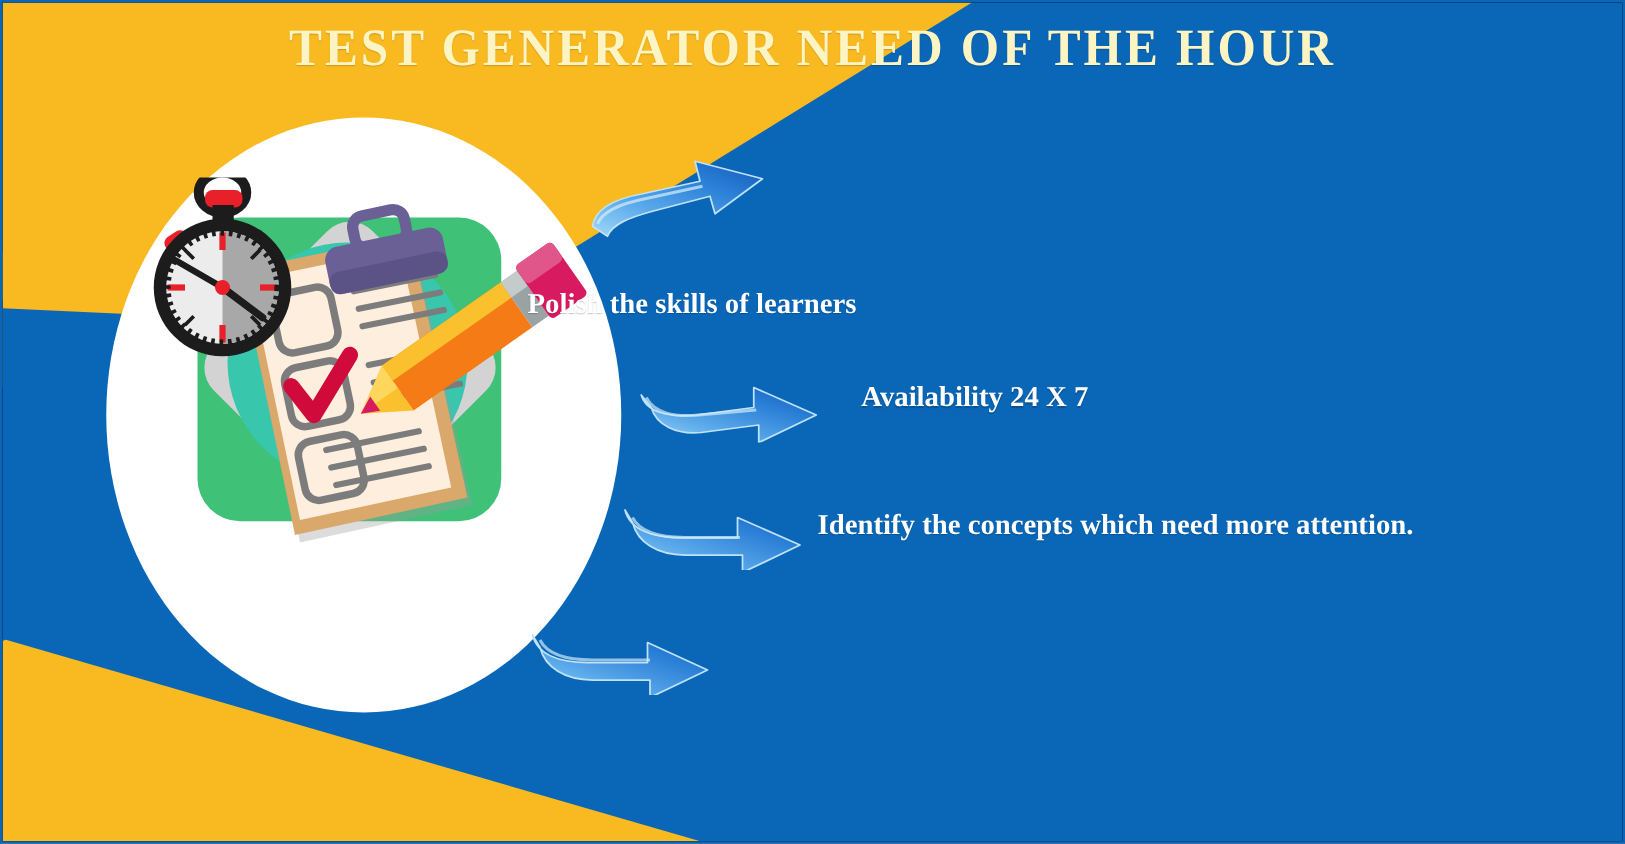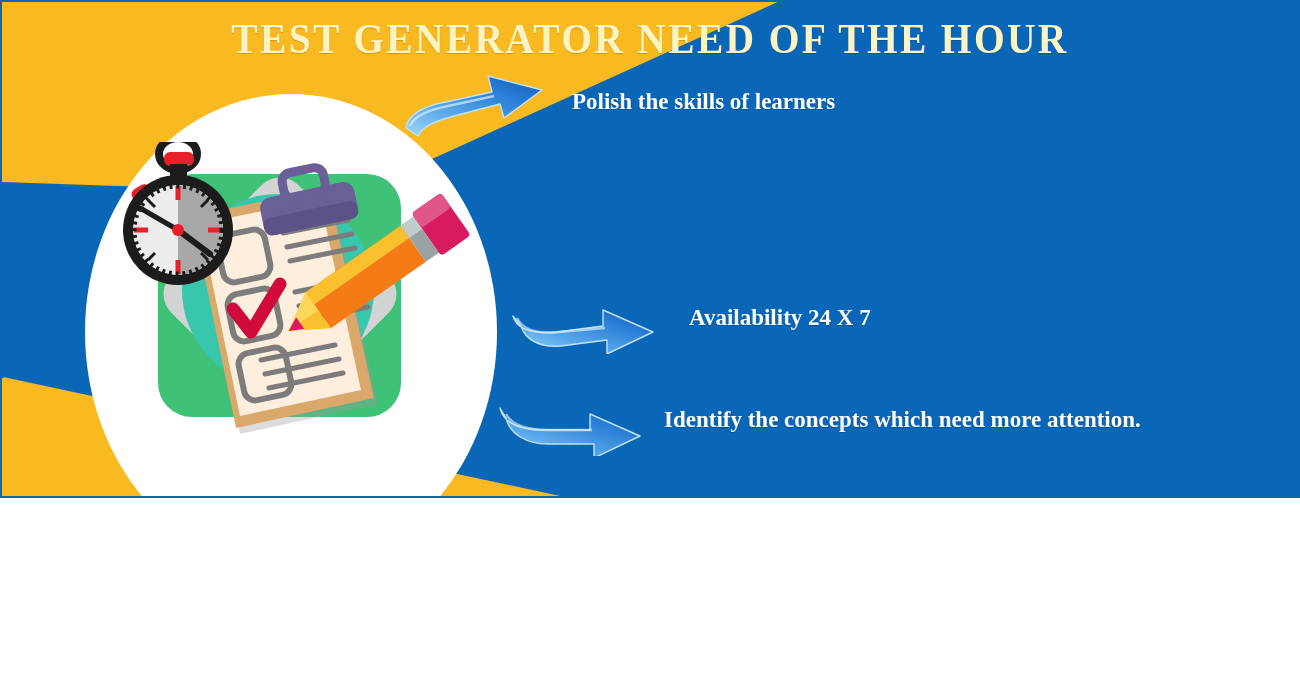--- a/index.html
+++ b/index.html
@@ -2,21 +2,21 @@
 <html><head>
 <meta charset="utf-8">
 <title>Test Generator Infographic</title>
 <style>
   html,body{margin:0;padding:0;background:#ffffff;}
   body{font-family:"Liberation Serif", "DejaVu Serif", serif;}
 
   #canvas{
     position:relative;
     width:1300px;
-    height:498px;
+    height:675px;
     overflow:hidden;
     background:#0f172a;
     box-sizing:border-box;
     border:2px solid #0a67b7;
   }
 
   
   .bg-layer{position:absolute;inset:0;}
   .bg-layer svg{display:block;width:100%;height:100%;}
 
@@ -72,28 +72,28 @@
   .row-label{
     color:#ffffff;
     font-family:"Liberation Serif","DejaVu Serif",serif;
     font-weight:bold;
     font-size:23px;
     white-space:nowrap;
     text-shadow:0 1px 1px rgba(0,0,0,0.22);
     user-select:none;
   }
 
-  #row-0{left:398px;  top:64px;}
+  #row-0{left:398px;  top:78px;flex-direction:column;}
   #row-0 .row-label{margin-left:22px;}
   #row-1{left:480px;  top:180px;}
   #row-1 .row-label{margin-left:22px;}
   #row-2{left:505px;  top:280px;}
   #row-2 .row-label{margin-left:32px;}
   #row-3{left:492px;  top:382px;}
-  #row-3 .row-label{margin-left:20px;}
+  #row-3 .row-label{margin-left:10px;}
   #row-4{left:418px;  top:482px;}
   #row-4 .row-label{margin-left:18px;}
 </style>
 </head>
 <body>
 
 <div id="canvas">
 
   <div class="bg-layer">
     <svg viewBox="0 0 1300 675" preserveAspectRatio="none" aria-hidden="true">

